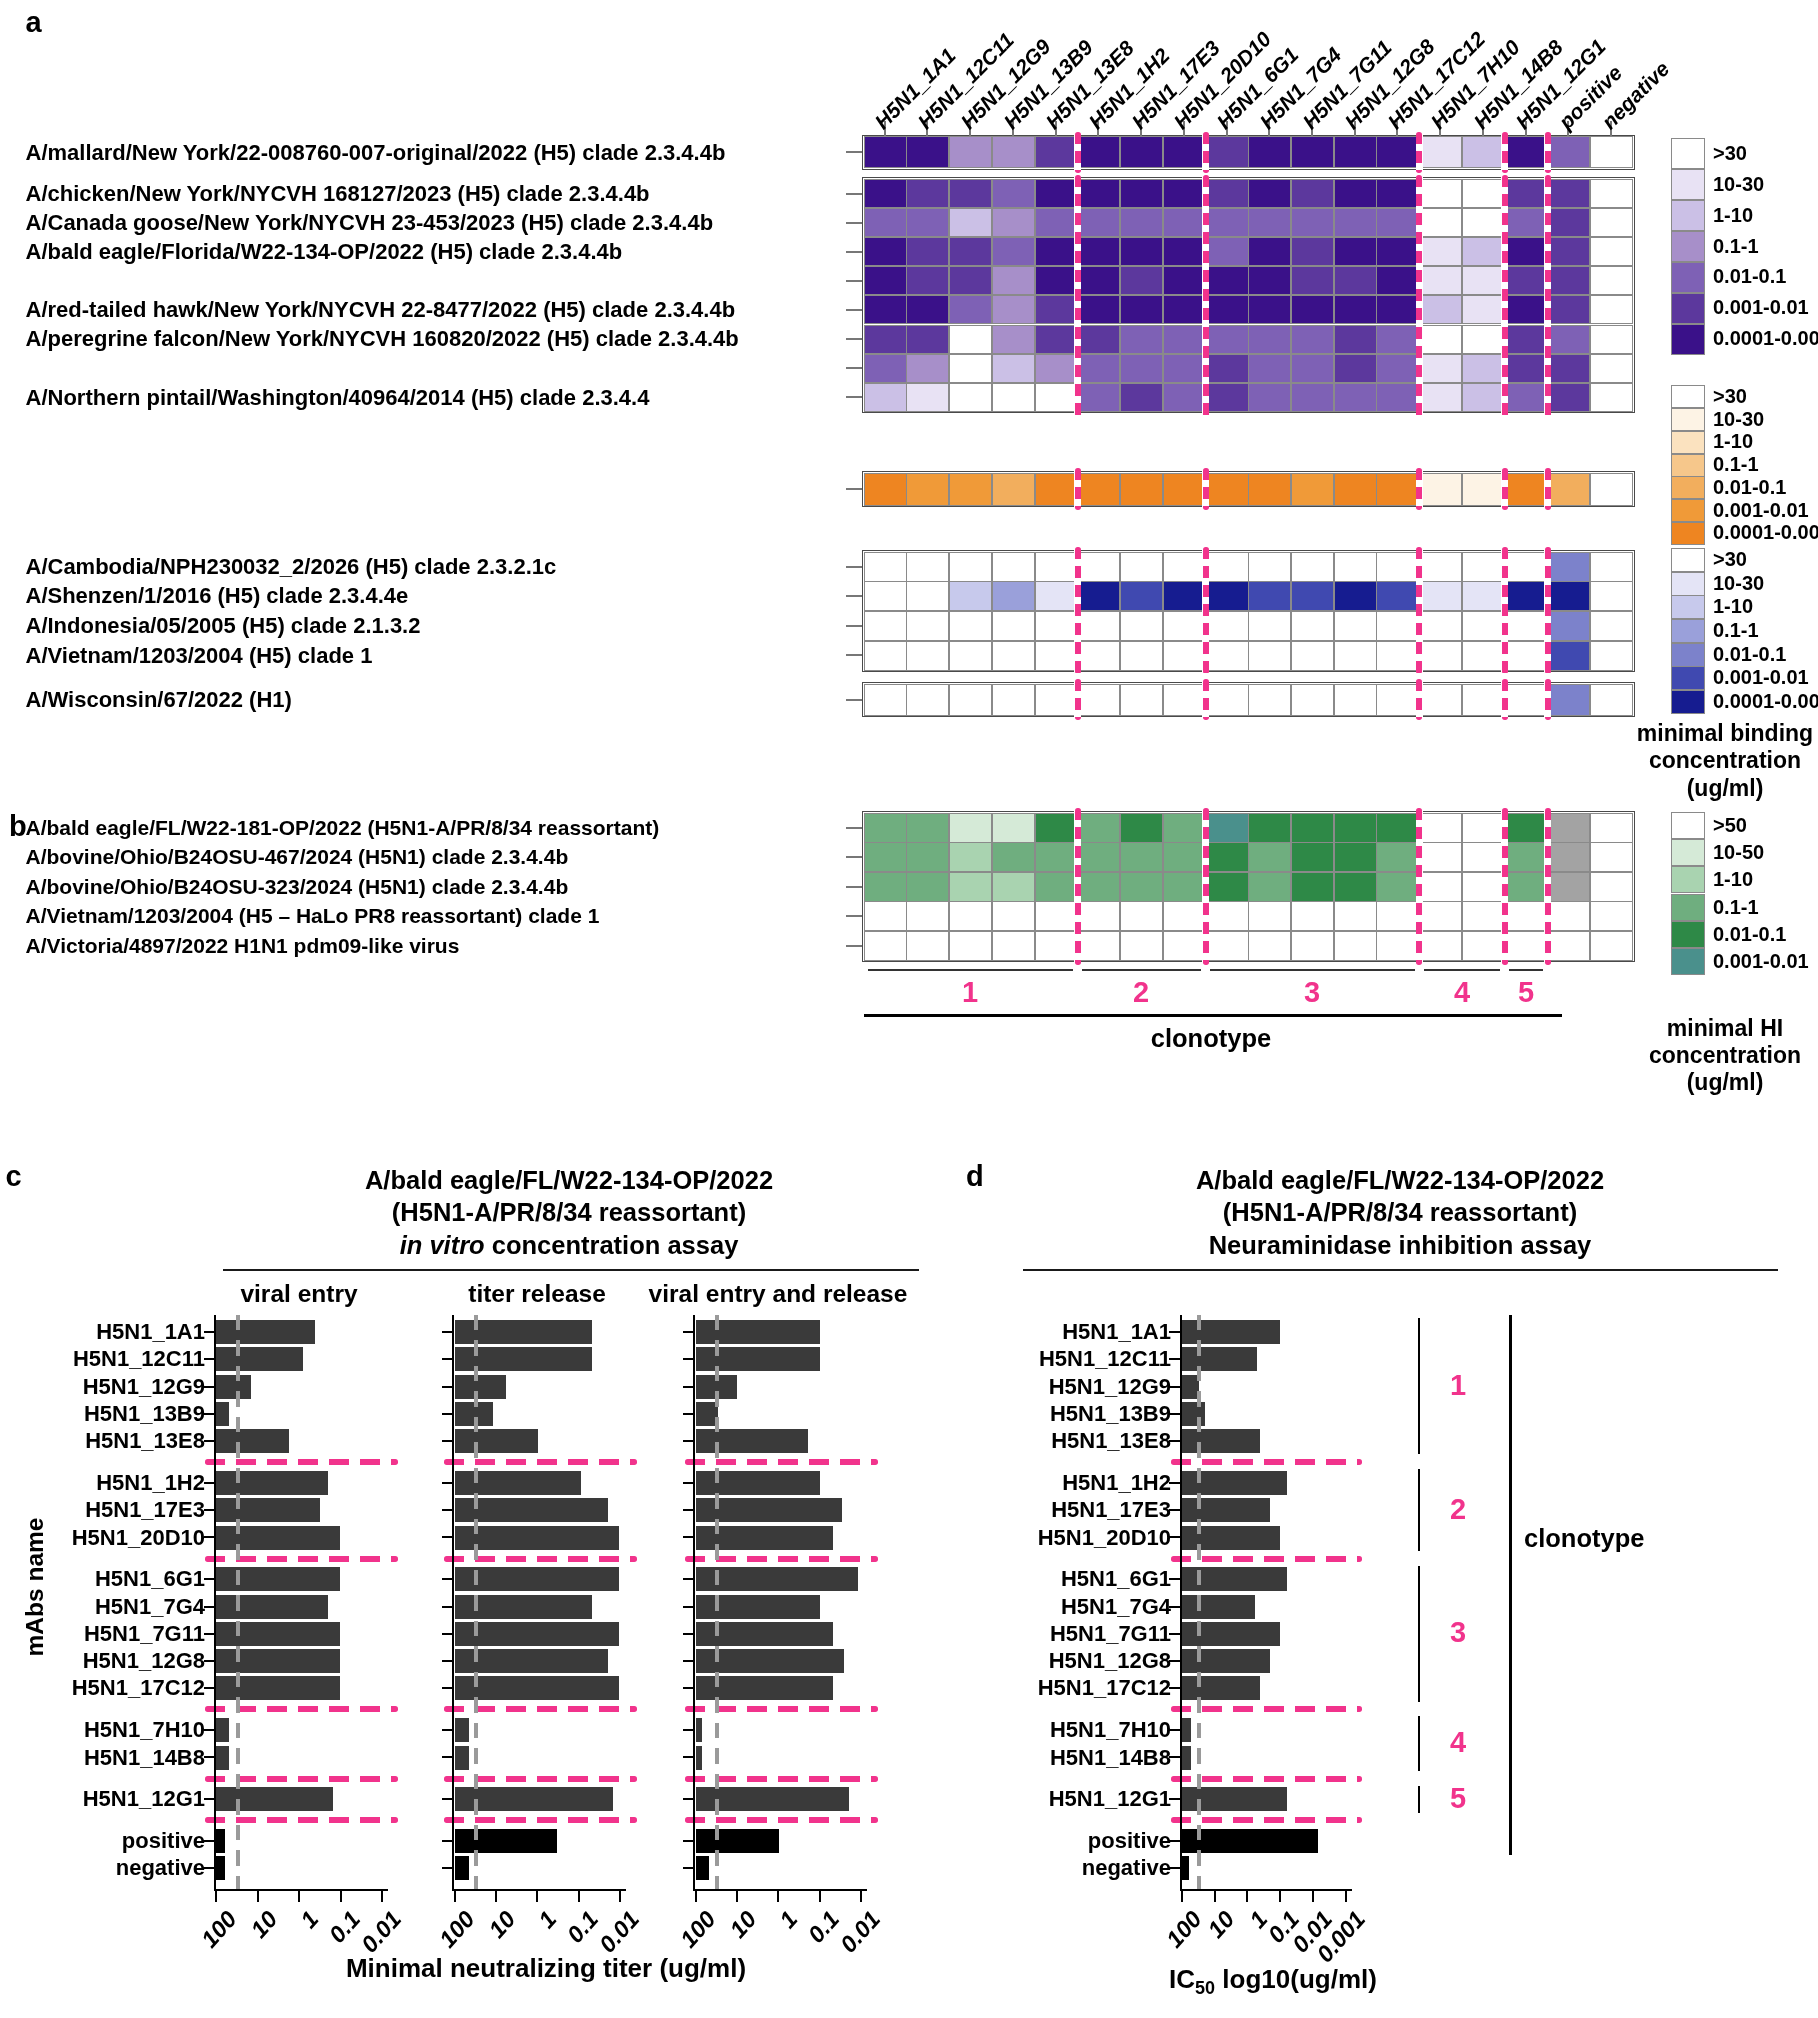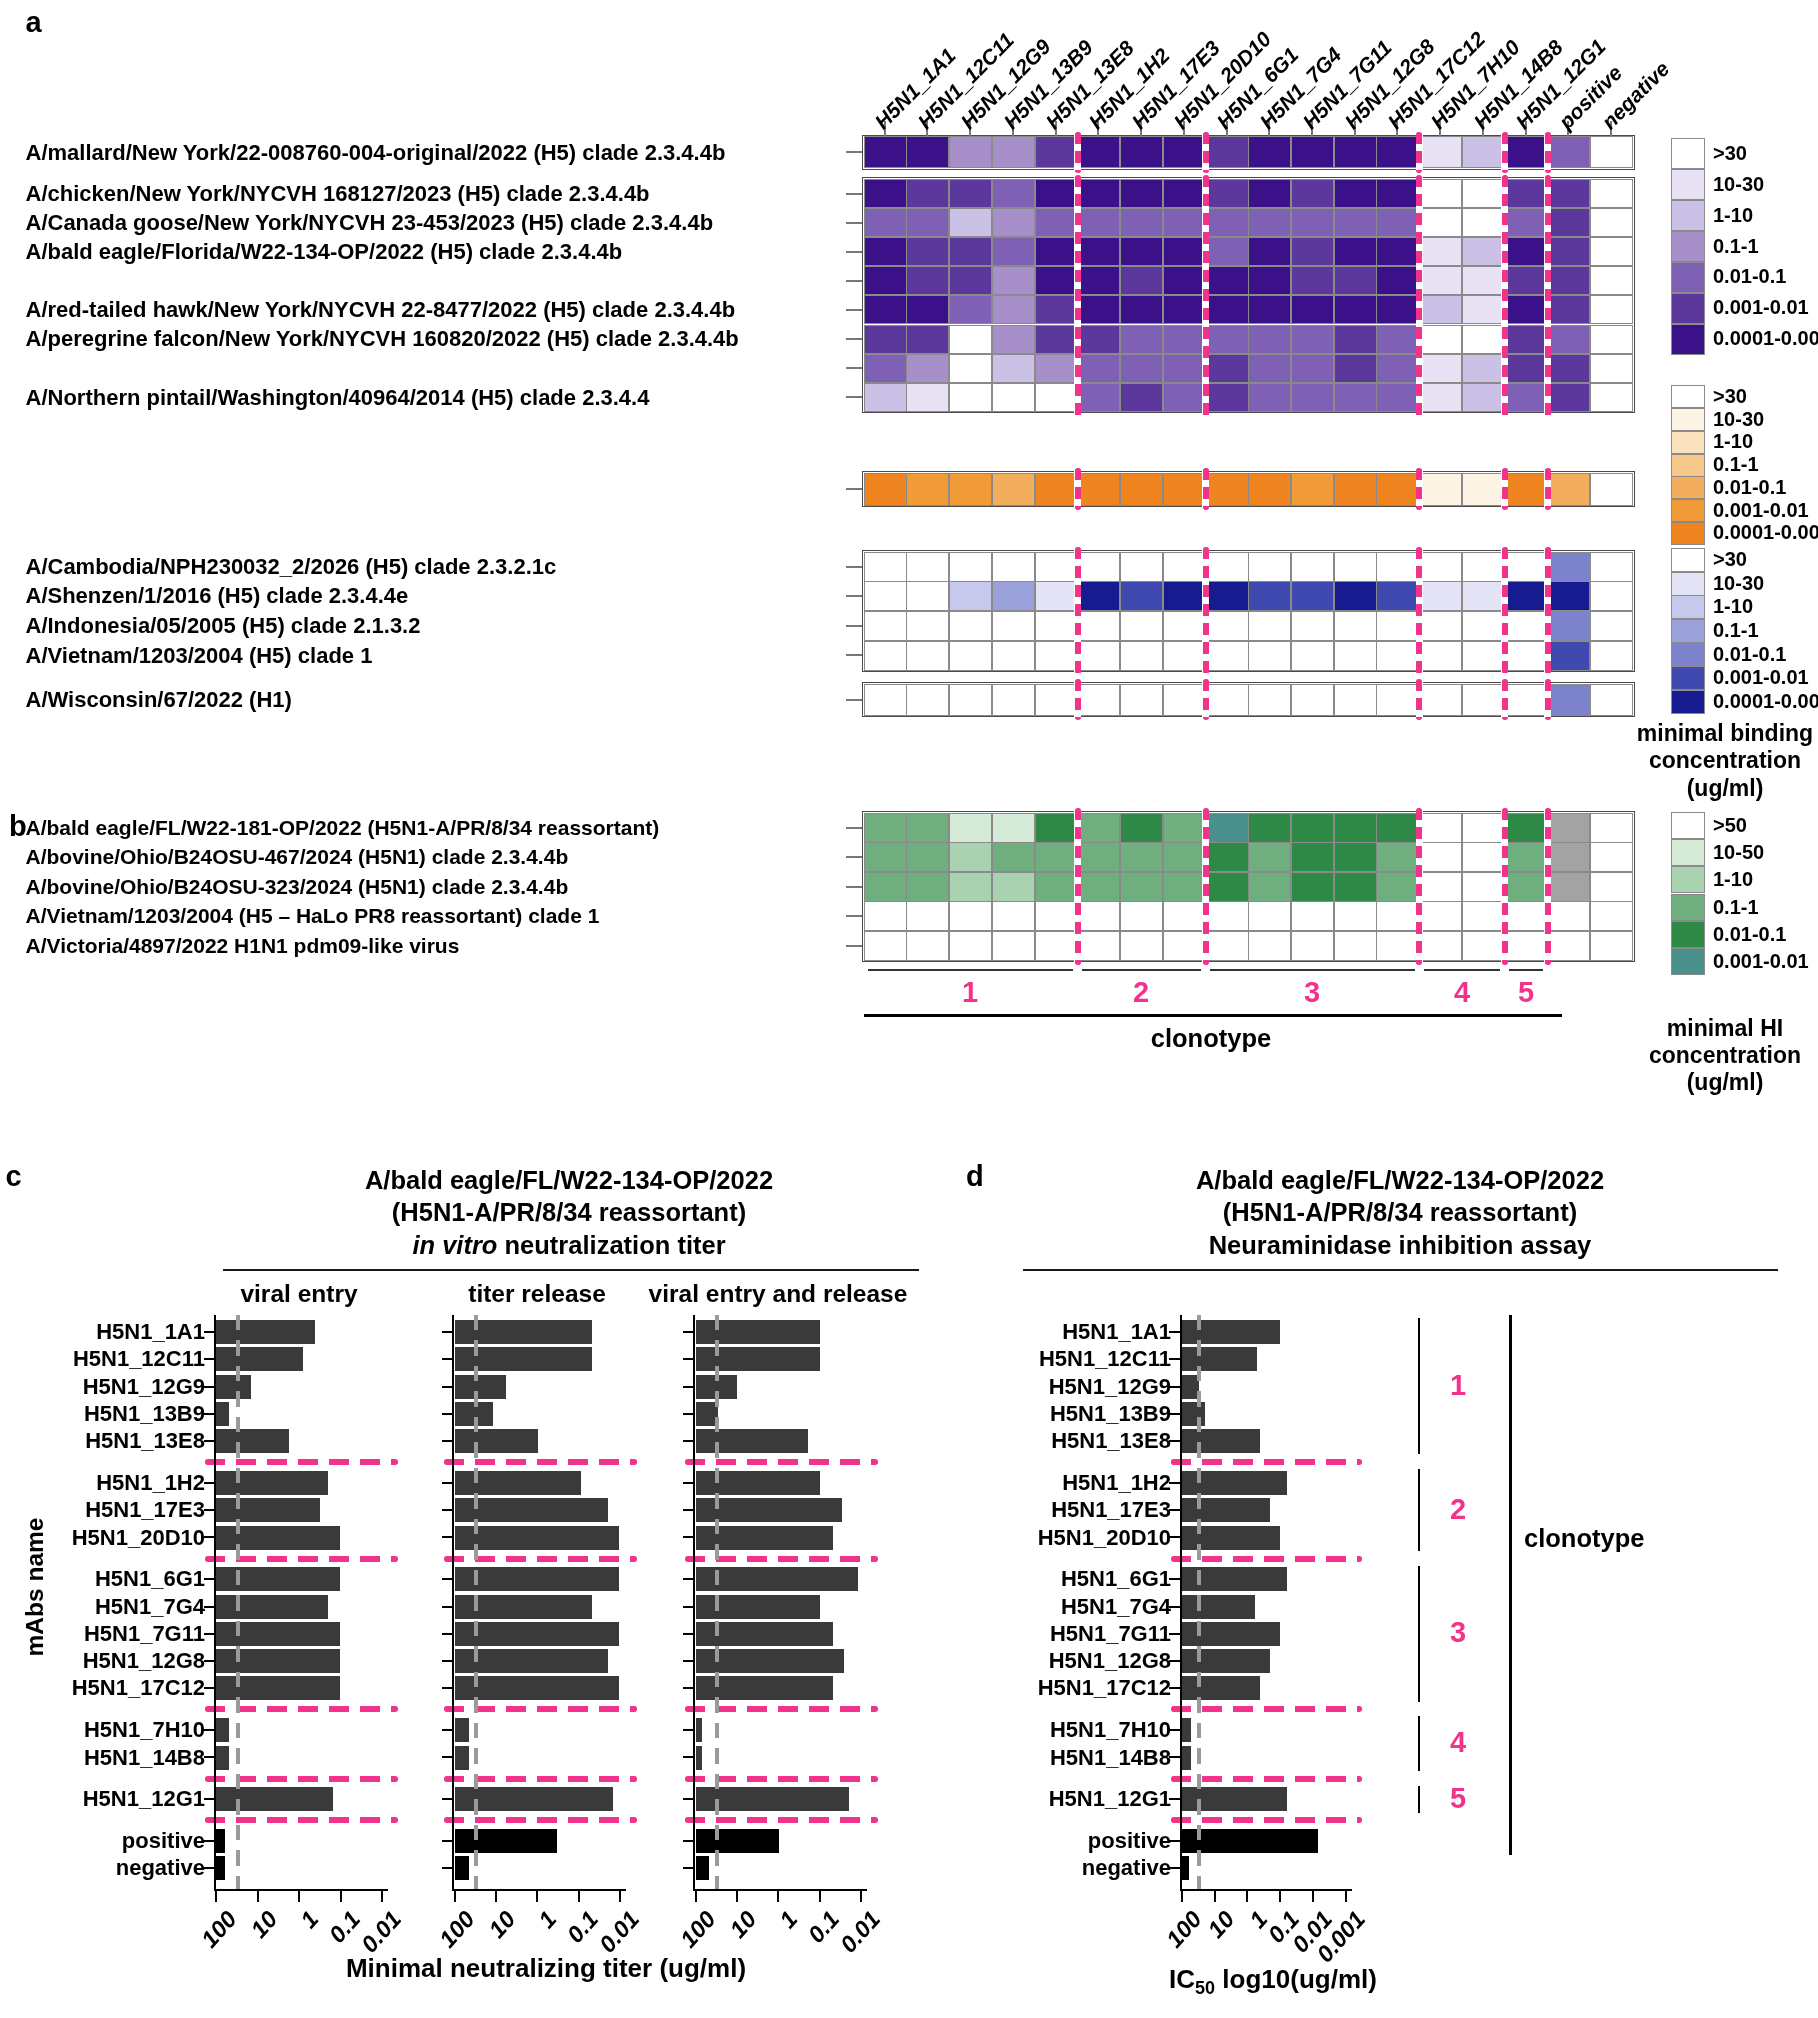--- a/index.html
+++ b/index.html
@@ -20,21 +20,21 @@
 
 <div id="fig">
 
   <div class="abs panel-letter" style="left:25.5px;top:5.5px;">a</div>
   <div class="abs panel-letter" style="left:9px;top:810px;">b</div>
   <div class="abs panel-letter" style="left:5.5px;top:1160px;">c</div>
   <div class="abs panel-letter" style="left:966px;top:1160px;">d</div>
 
   <div class="abs title-line" style="left:178px;top:1166px;width:782px;">A/bald eagle/FL/W22-134-OP/2022</div>
   <div class="abs title-line" style="left:178px;top:1198px;width:782px;">(H5N1-A/PR/8/34 reassortant)</div>
-  <div class="abs title-line" style="left:178px;top:1231px;width:782px;"><i class="it">in vitro</i><span> neutralization titer</span></div>
+  <div class="abs title-line" style="left:178px;top:1231px;width:782px;"><i class="it">in vitro</i><span> concentration assay</span></div>
   <div class="abs rule" style="left:223px;top:1269px;width:696px;height:2.3px;"></div>
 
   <div class="abs title-line" style="left:1018px;top:1166px;width:764px;">A/bald eagle/FL/W22-134-OP/2022</div>
   <div class="abs title-line" style="left:1018px;top:1198px;width:764px;">(H5N1-A/PR/8/34 reassortant)</div>
   <div class="abs title-line" style="left:1018px;top:1231px;width:764px;">Neuraminidase inhibition assay</div>
   <div class="abs rule" style="left:1023px;top:1269px;width:755px;height:2.3px;"></div>
 
   <div class="abs subhead" style="left:208px;top:1280px;width:182px;">viral entry</div>
   <div class="abs subhead" style="left:446px;top:1280px;width:182px;">titer release</div>
   <div class="abs subhead" style="left:596px;top:1280px;width:364px;">viral entry and release</div>
@@ -46,21 +46,21 @@
   <div class="abs clono-label" style="left:1120px;top:1024px;width:182px;text-align:center;">clonotype</div>
   <div class="abs clono-label" style="left:1524px;top:1524px;width:182px;">clonotype</div>
 
   <div class="abs legend-title-line" style="left:1627px;top:720px;width:196px;">minimal binding</div>
   <div class="abs legend-title-line" style="left:1627px;top:747px;width:196px;">concentration</div>
   <div class="abs legend-title-line" style="left:1627px;top:775px;width:196px;">(ug/ml)</div>
   <div class="abs legend-title-line" style="left:1627px;top:1015px;width:196px;">minimal HI</div>
   <div class="abs legend-title-line" style="left:1627px;top:1042px;width:196px;">concentration</div>
   <div class="abs legend-title-line" style="left:1627px;top:1069px;width:196px;">(ug/ml)</div>
 <div style="position: absolute; left: 862px; top: 135px; width: 773px; height: 35px; border: 1.8px solid rgb(74, 74, 74); box-sizing: border-box; pointer-events: none;"></div>
-    <div style="position: absolute; left: 25.5px; top: 140px; font: bold 22px / 25.5px &quot;Liberation Sans&quot;, sans-serif; white-space: nowrap;">A/mallard/New York/22-008760-004-original/2022 (H5) clade 2.3.4.4b</div>
+    <div style="position: absolute; left: 25.5px; top: 140px; font: bold 22px / 25.5px &quot;Liberation Sans&quot;, sans-serif; white-space: nowrap;">A/mallard/New York/22-008760-007-original/2022 (H5) clade 2.3.4.4b</div>
     <div style="position: absolute; left: 846px; top: 151px; width: 16.4px; height: 2.3px; background: rgb(119, 119, 119);"></div>
     <div style="position: absolute; left: 864px; top: 136px; width: 43px; height: 32px; background: rgb(58, 17, 137); border: 0.9px solid rgb(138, 138, 138); box-sizing: border-box;"></div>
     <div style="position: absolute; left: 906px; top: 136px; width: 43px; height: 32px; background: rgb(58, 17, 137); border: 0.9px solid rgb(138, 138, 138); box-sizing: border-box;"></div>
     <div style="position: absolute; left: 949px; top: 136px; width: 43px; height: 32px; background: rgb(167, 143, 201); border: 0.9px solid rgb(138, 138, 138); box-sizing: border-box;"></div>
     <div style="position: absolute; left: 992px; top: 136px; width: 43px; height: 32px; background: rgb(167, 143, 201); border: 0.9px solid rgb(138, 138, 138); box-sizing: border-box;"></div>
     <div style="position: absolute; left: 1035px; top: 136px; width: 43px; height: 32px; background: rgb(92, 56, 157); border: 0.9px solid rgb(138, 138, 138); box-sizing: border-box;"></div>
     <div style="position: absolute; left: 1077px; top: 136px; width: 43px; height: 32px; background: rgb(58, 17, 137); border: 0.9px solid rgb(138, 138, 138); box-sizing: border-box;"></div>
     <div style="position: absolute; left: 1120px; top: 136px; width: 43px; height: 32px; background: rgb(58, 17, 137); border: 0.9px solid rgb(138, 138, 138); box-sizing: border-box;"></div>
     <div style="position: absolute; left: 1163px; top: 136px; width: 43px; height: 32px; background: rgb(58, 17, 137); border: 0.9px solid rgb(138, 138, 138); box-sizing: border-box;"></div>
     <div style="position: absolute; left: 1206px; top: 136px; width: 43px; height: 32px; background: rgb(92, 56, 157); border: 0.9px solid rgb(138, 138, 138); box-sizing: border-box;"></div>

